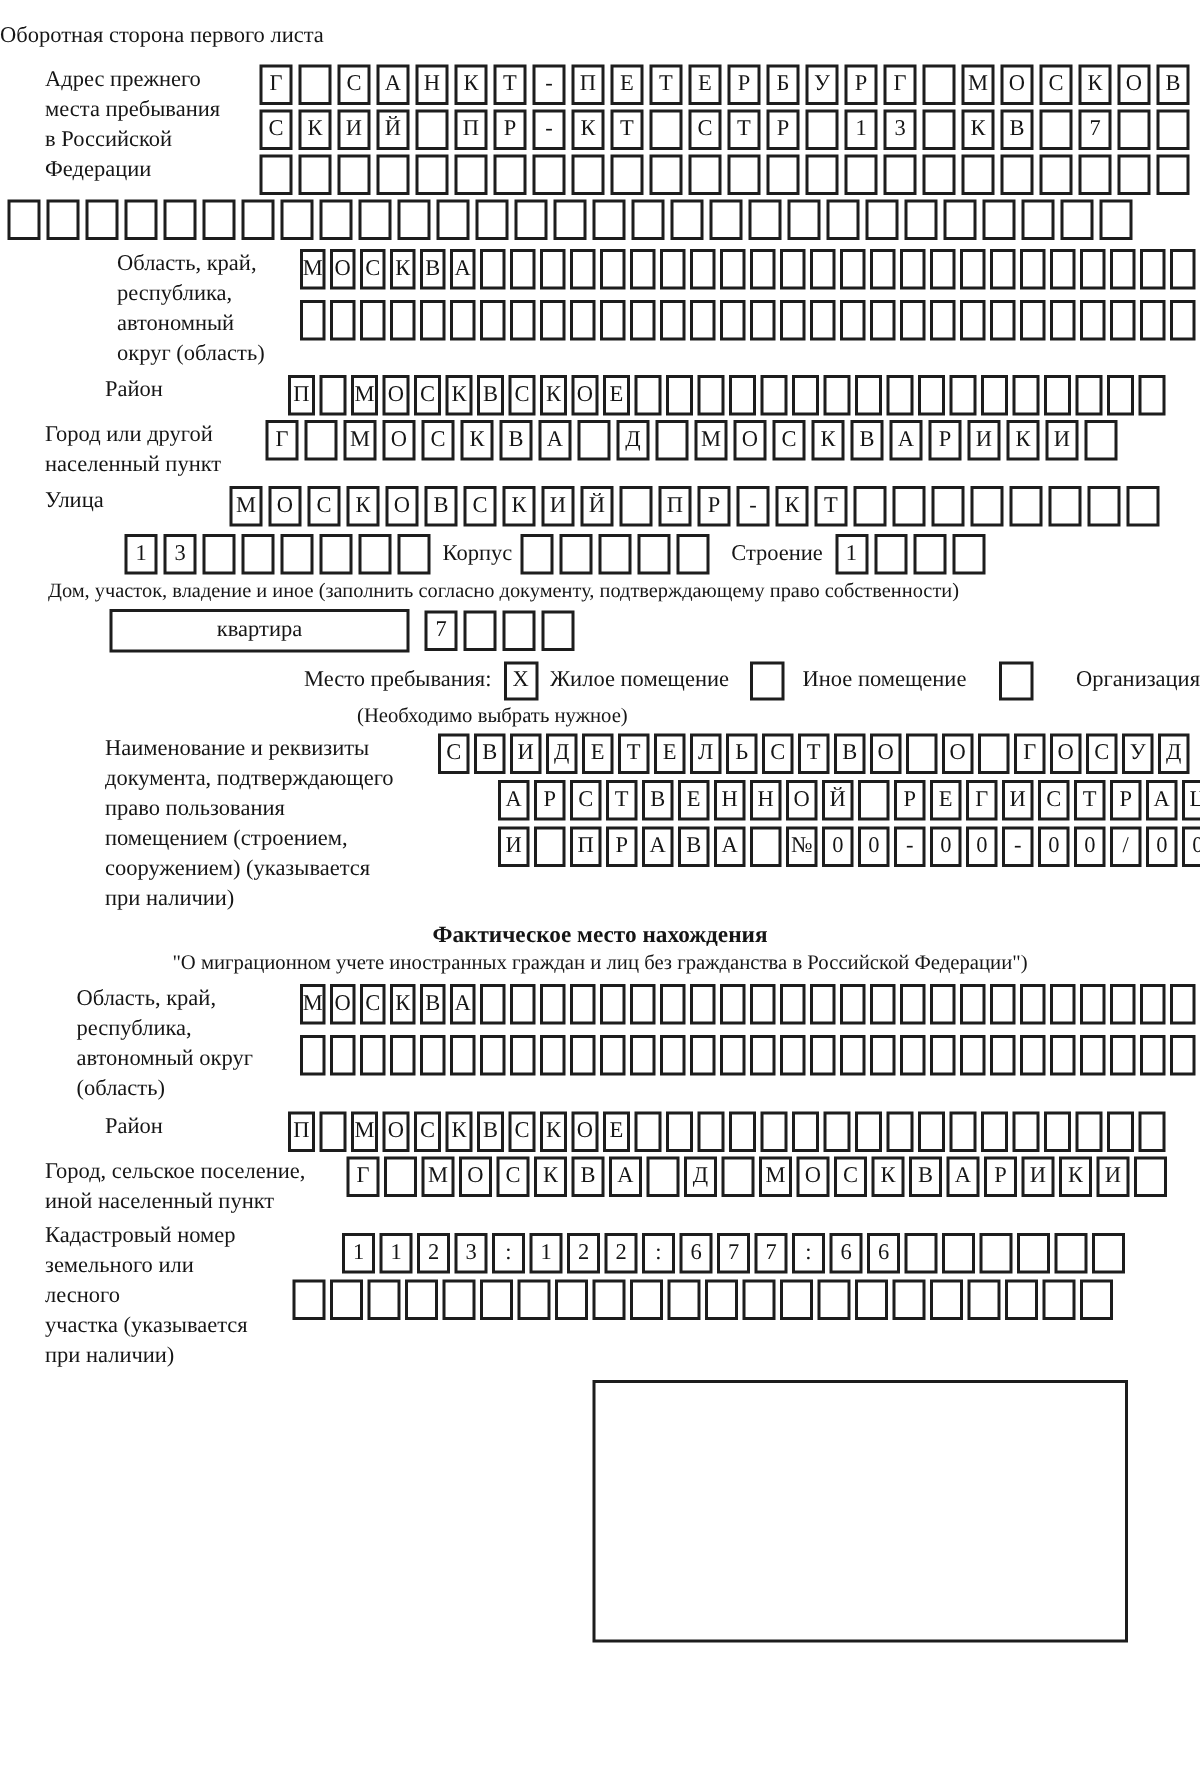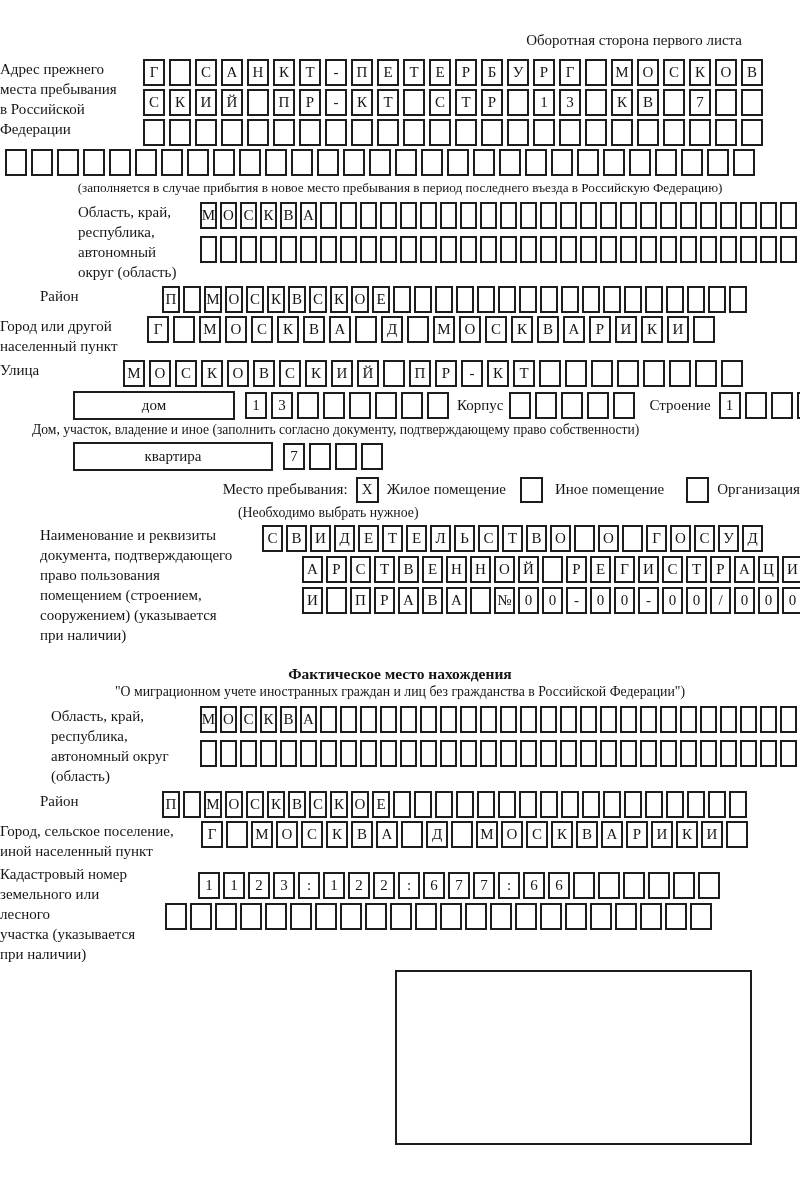--- a/index.html
+++ b/index.html
@@ -1,19 +1,19 @@
 <!DOCTYPE html>
 <html><head>
 <meta charset="utf-8">
 <style>
   html,body{margin:0;padding:0;background:#fff;}
   body{width:800px;color:#151515;font-family:"Liberation Serif","DejaVu Serif",serif;font-size:15px;}
   .page{position:relative;width:800px;min-height:1180px;background:#fff;overflow:hidden;}
-  .hdr-note{text-align:right;padding:32px 58px 0 0;font-size:15px;}
-  .row{display:flex;align-items:flex-start;}
+  .hdr-note{padding:16px 58px 0 0;font-size:15px;}
+  .row{display:flex;align-items:flex-start;padding-left:30px;}
   .lbl{flex-shrink:0;white-space:pre-line;line-height:1.34;font-size:15px;}
   .w120{width:120px;} .w145{width:145px;} .w190{width:190px;} .w222{width:222px;} .w150{width:150px;}
   .cellcol{display:flex;flex-direction:column;}
   .cells{display:flex;flex-wrap:nowrap;}
   .cell{box-sizing:border-box;border:2px solid #1d1d1d;display:flex;align-items:center;justify-content:center;
         font-size:15px;flex-shrink:0;background:#fff;}
   .big .cell{width:22px;height:27px;margin-right:4px;}
   .med .cell{width:21px;height:27px;margin-right:3px;}
   .med25 .cell{width:22px;height:27px;margin-right:3px;}
   .small .cell{width:17px;height:27px;margin-right:3px;}
@@ -144,21 +144,20 @@
       <div class="cell"></div>
       <div class="cell"></div>
       <div class="cell"></div>
       <div class="cell"></div>
       <div class="cell"></div>
       <div class="cell"></div>
       <div class="cell"></div>
       <div class="cell"></div>
       <div class="cell"></div>
     </div>
-  <div class="caption">(заполняется в случае прибытия в новое место пребывания в период последнего въезда в Российскую Федерацию)</div>
 
 
   <div class="row mt6">
     <div class="lbl w120">Область, край,
 республика,
 автономный
 округ (область)</div>
     <div class="cellcol" style="margin-left:2px">
       <div class="cells small">
           <div class="cell">М</div>
@@ -314,21 +313,20 @@
         <div class="cell"></div>
         <div class="cell"></div>
         <div class="cell"></div>
         <div class="cell"></div>
         <div class="cell"></div>
         <div class="cell"></div>
       </div>
   </div>
 
   <div class="row mt4" style="padding-left:33px">
-    <div class="longbox" style="width:162px">дом</div>
     <div class="cells big" style="margin-left:10px;margin-top:1px">
         <div class="cell">1</div>
         <div class="cell">3</div>
         <div class="cell"></div>
         <div class="cell"></div>
         <div class="cell"></div>
         <div class="cell"></div>
         <div class="cell"></div>
         <div class="cell"></div>
       </div>
@@ -360,21 +358,21 @@
       </div>
   </div>
 
   <div class="row mt6" style="align-items:center">
     <span>Место пребывания:</span>
     <span class="cb" style="margin-left:8px">X</span>
     <span style="margin-left:8px">Жилое помещение</span>
     <span class="cb" style="margin-left:14px"></span>
     <span style="margin-left:12px">Иное помещение</span>
     <span class="cb" style="margin-left:22px"></span>
-    <span style="margin-left:8px">Организация</span>
+    <span style="margin-left:28px">Организация</span>
   </div>
   <div style="font-size:13.8px;margin:2px 0 0 238px">(Необходимо выбрать нужное)</div>
 
   <div class="row mt4">
     <div class="lbl w222">Наименование и реквизиты
 документа, подтверждающего
 право пользования
 помещением (строением,
 сооружением) (указывается
 при наличии)</div>
@@ -444,21 +442,21 @@
           <div class="cell">0</div>
           <div class="cell">0</div>
           <div class="cell">/</div>
           <div class="cell">0</div>
           <div class="cell">0</div>
           <div class="cell">0</div>
         </div>
     </div>
   </div>
 
-  <div class="sec-title" style="margin-top:20px;font-size:15.5px">Фактическое место нахождения</div>
+  <div class="sec-title" style="margin-top:6px;font-size:15.5px">Фактическое место нахождения</div>
   <div class="caption" style="font-size:13.8px;margin-top:1px">"О миграционном учете иностранных граждан и лиц без гражданства в Российской Федерации")</div>
 
   <div class="row mt6">
     <div class="lbl w145">Область, край,
 республика,
 автономный округ
 (область)</div>
     <div class="cellcol" style="margin-left:4px">
       <div class="cells small">
           <div class="cell">М</div>

